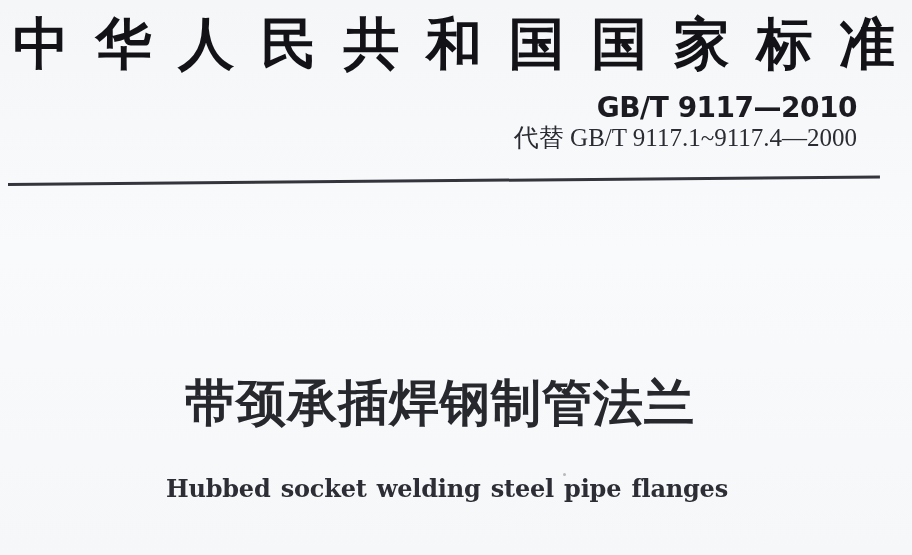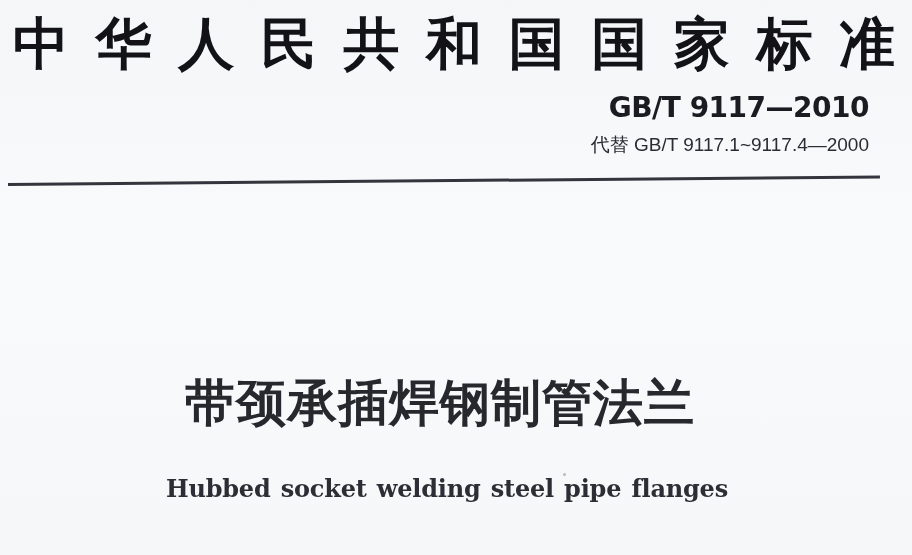--- a/index.html
+++ b/index.html
@@ -31,36 +31,36 @@
     line-height: 62px;
     color: #121217;
     text-align: justify;
     text-align-last: justify;
     white-space: normal;
     letter-spacing: 0;
   }
   .std-block {
     position: absolute;
     top: 93px;
-    right: 43px;
+    right: 55px;
     text-align: right;
   }
   .std-code {
     font-family: "DejaVu Sans", sans-serif;
     font-weight: bold;
     font-size: 28px;
     line-height: 29px;
     letter-spacing: -0.5px;
     color: #1b1b21;
     white-space: nowrap;
   }
   .std-supersedes {
-    margin-top: 12px;
-    font-family: Liberation Sans, sans-serif;
-    font-size: 19px;
+    margin-top: 5px;
+    font-family: Liberation Serif, serif;
+    font-size: 25px;
     line-height: 21px;
     color: #2b2b33;
     white-space: nowrap;
   }
   .header-rule {
     position: absolute;
     left: 8px;
     top: 183px;
     width: 872px;
     height: 3px;

